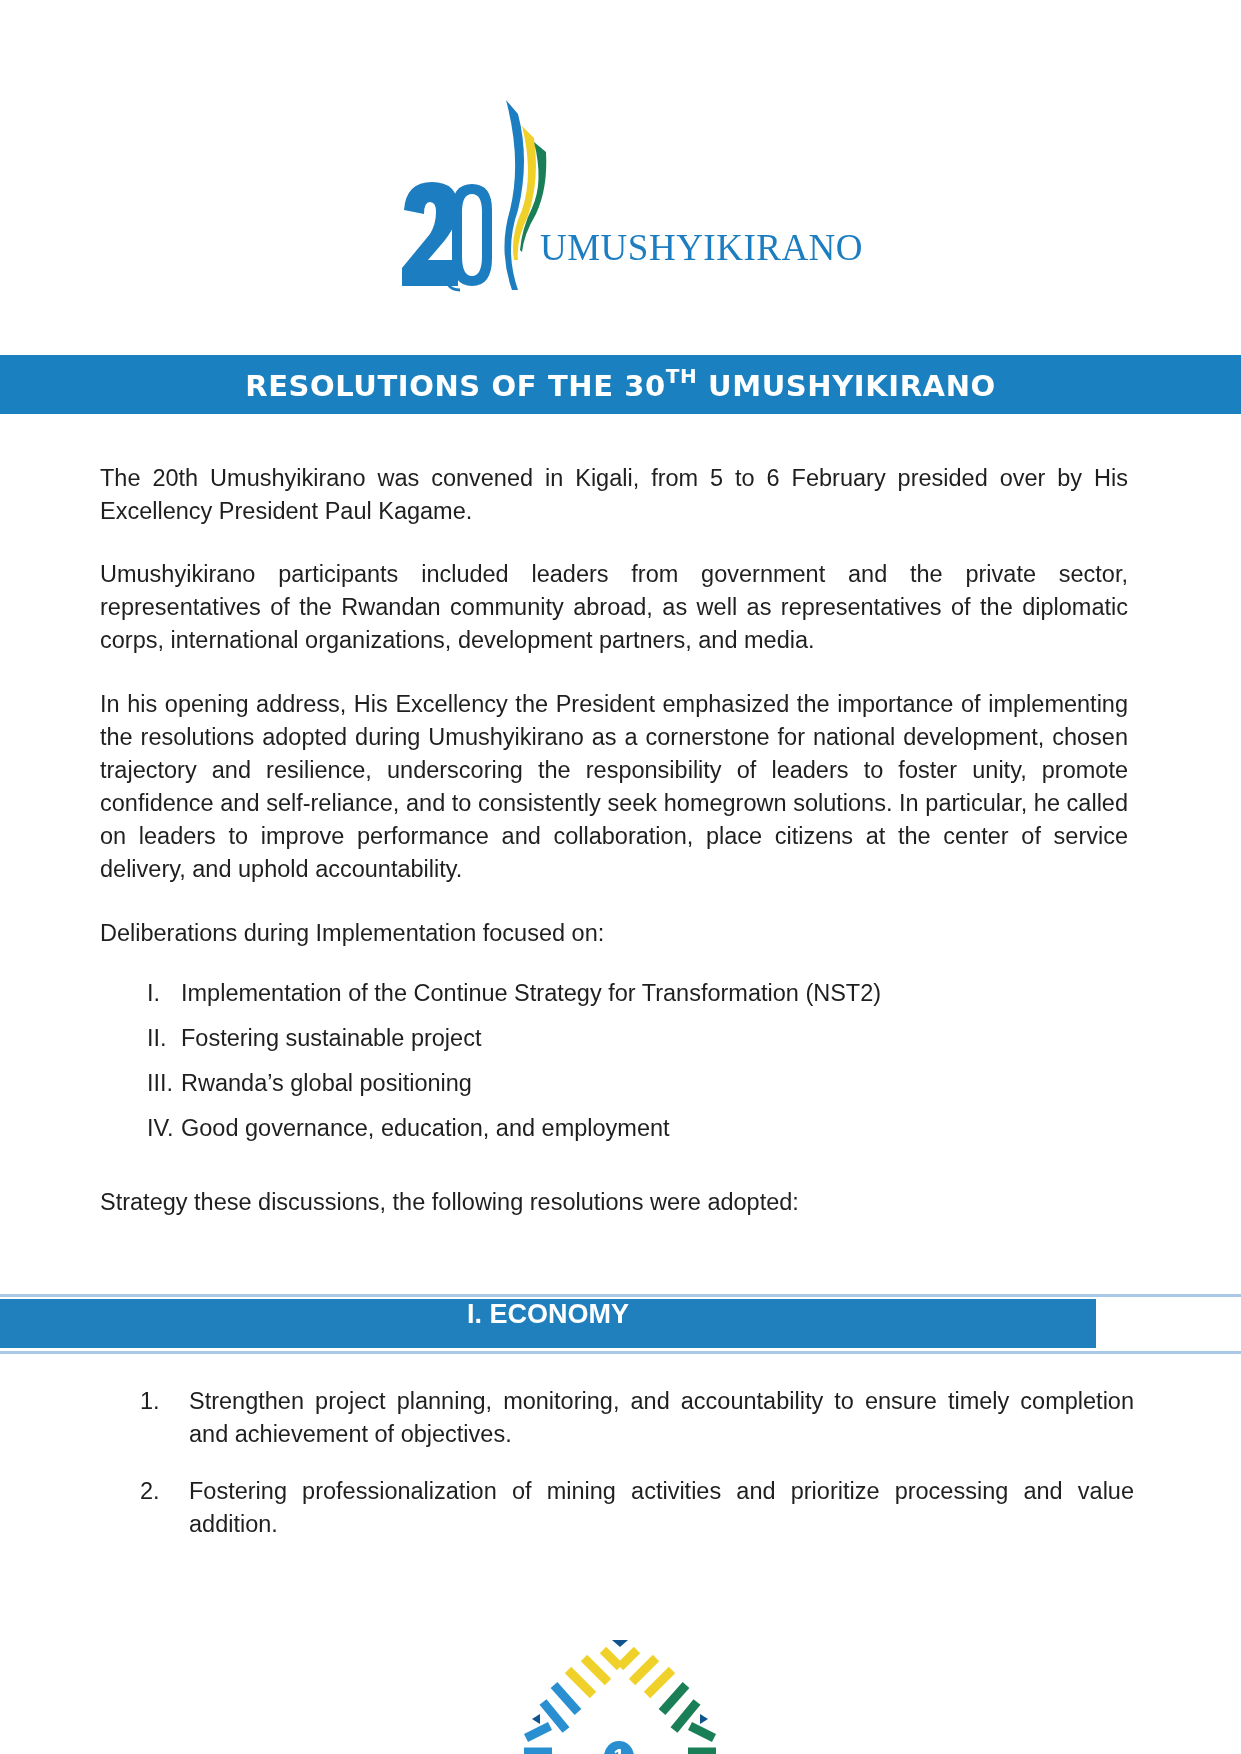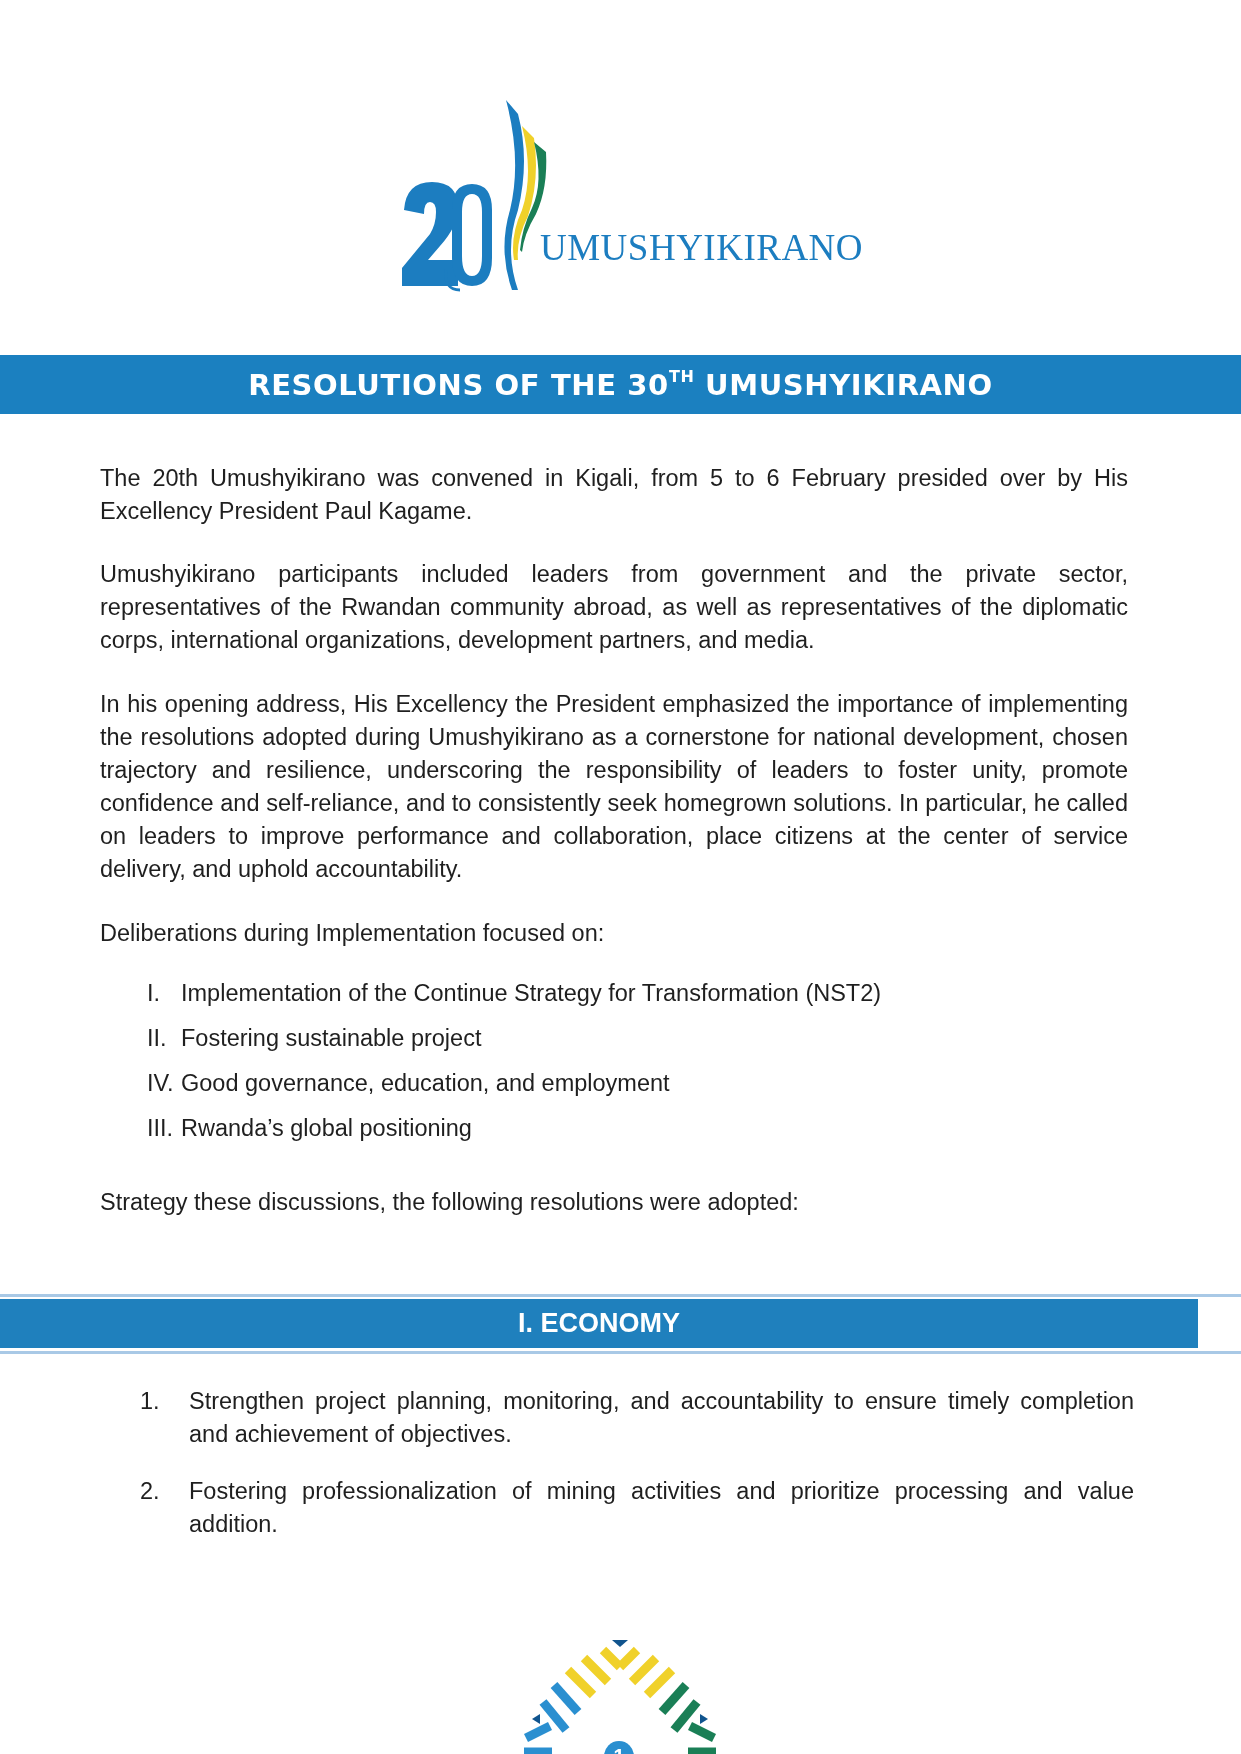--- a/index.html
+++ b/index.html
@@ -8,40 +8,40 @@
 
   .logo { position: absolute; left: 400px; top: 100px; width: 480px; height: 200px; }
   .logo svg { position: absolute; left: 0; top: 0; }
   .logo-word { position: absolute; left: 140px; top: 126px; font-family: "Liberation Serif", "DejaVu Serif", serif;
                font-size: 37px; color: #1c7dc0; letter-spacing: 0.5px; }
 
   .title-banner { position: absolute; left: 0; top: 355px; width: 1241px; height: 59px; background: #1b80c0;
                   display: flex; align-items: center; justify-content: center; }
   .title-banner .t { color: #ffffff; font-weight: bold; font-size: 29px; letter-spacing: 0.6px;
                      font-family: "DejaVu Sans", sans-serif; }
-  .title-banner sup { font-size: 16px; position: relative; top: -2px; }
+  .title-banner sup { font-size: 20px; position: relative; top: -2px; }
 
   .body-text { position: absolute; left: 100px; width: 1028px; font-size: 23.5px; line-height: 33px;
                text-align: justify; color: #1f1f1f; font-family: "Liberation Sans", sans-serif; }
   .p1 { top: 462px; }
   .p2 { top: 558px; }
   .p3 { top: 688px; }
   .p4 { top: 917px; }
   .p5 { top: 1186px; }
   .body-text p { margin: 0; }
 
   .roman-list { position: absolute; left: 147px; top: 980px; font-size: 23.5px; color: #1f1f1f; }
   .roman-list .item { display: flex; height: 45px; }
   .roman-list .num { width: 34px; }
 
   .section-rule { position: absolute; left: 0; width: 1241px; height: 3px; background: #a9c9e6; }
   .rule-top { top: 1294px; }
   .rule-bottom { top: 1351px; }
-  .section-banner { position: absolute; left: 0; top: 1299px; width: 1198px; height: 49px; background: #1f80bd;
-                    display: flex; align-items: center; justify-content: center; }
+  .section-banner { position: absolute; left: 0; top: 1299px; width: 1096px; height: 49px; background: #1f80bd;
+                    display: flex; align-items: flex-start; justify-content: center; }
   .section-banner .t { color: #fff; font-size: 27px; font-weight: bold; font-family: "Liberation Sans", sans-serif; }
 
   .res-list { position: absolute; left: 140px; top: 1385px; width: 994px; font-size: 23.5px; line-height: 33px; color: #1f1f1f; }
   .res-list .item { display: flex; margin-bottom: 24px; }
   .res-list .num { width: 49px; flex: none; }
   .res-list .txt { flex: 1; text-align: justify; }
 
   .emblem { position: absolute; left: 500px; top: 1640px; width: 240px; height: 114px; }
   .page-num { position: absolute; left: 604px; top: 1741px; width: 30px; height: 30px; border-radius: 50%;
               background: #2a8fd0; color: #fff; font-weight: bold; font-size: 20px;
@@ -85,26 +85,26 @@
 <div class="roman-list">
   <div class="item">
       <span class="num">I.</span>
       <span>Implementation of the Continue Strategy for Transformation (NST2)</span>
     </div>
   <div class="item">
       <span class="num">II.</span>
       <span>Fostering sustainable project</span>
     </div>
   <div class="item">
+      <span class="num">III.</span>
+      <span>Rwanda’s global positioning</span>
+    </div>
+  <div class="item">
       <span class="num">IV.</span>
       <span>Good governance, education, and employment</span>
-    </div>
-  <div class="item">
-      <span class="num">III.</span>
-      <span>Rwanda’s global positioning</span>
     </div>
 </div>
 
 <div class="body-text p5">
     <p>Strategy these discussions, the following resolutions were adopted:</p>
   </div>
 
 <div class="section-rule rule-top"></div>
 <div class="section-banner">
   <div class="t">I. ECONOMY</div>

